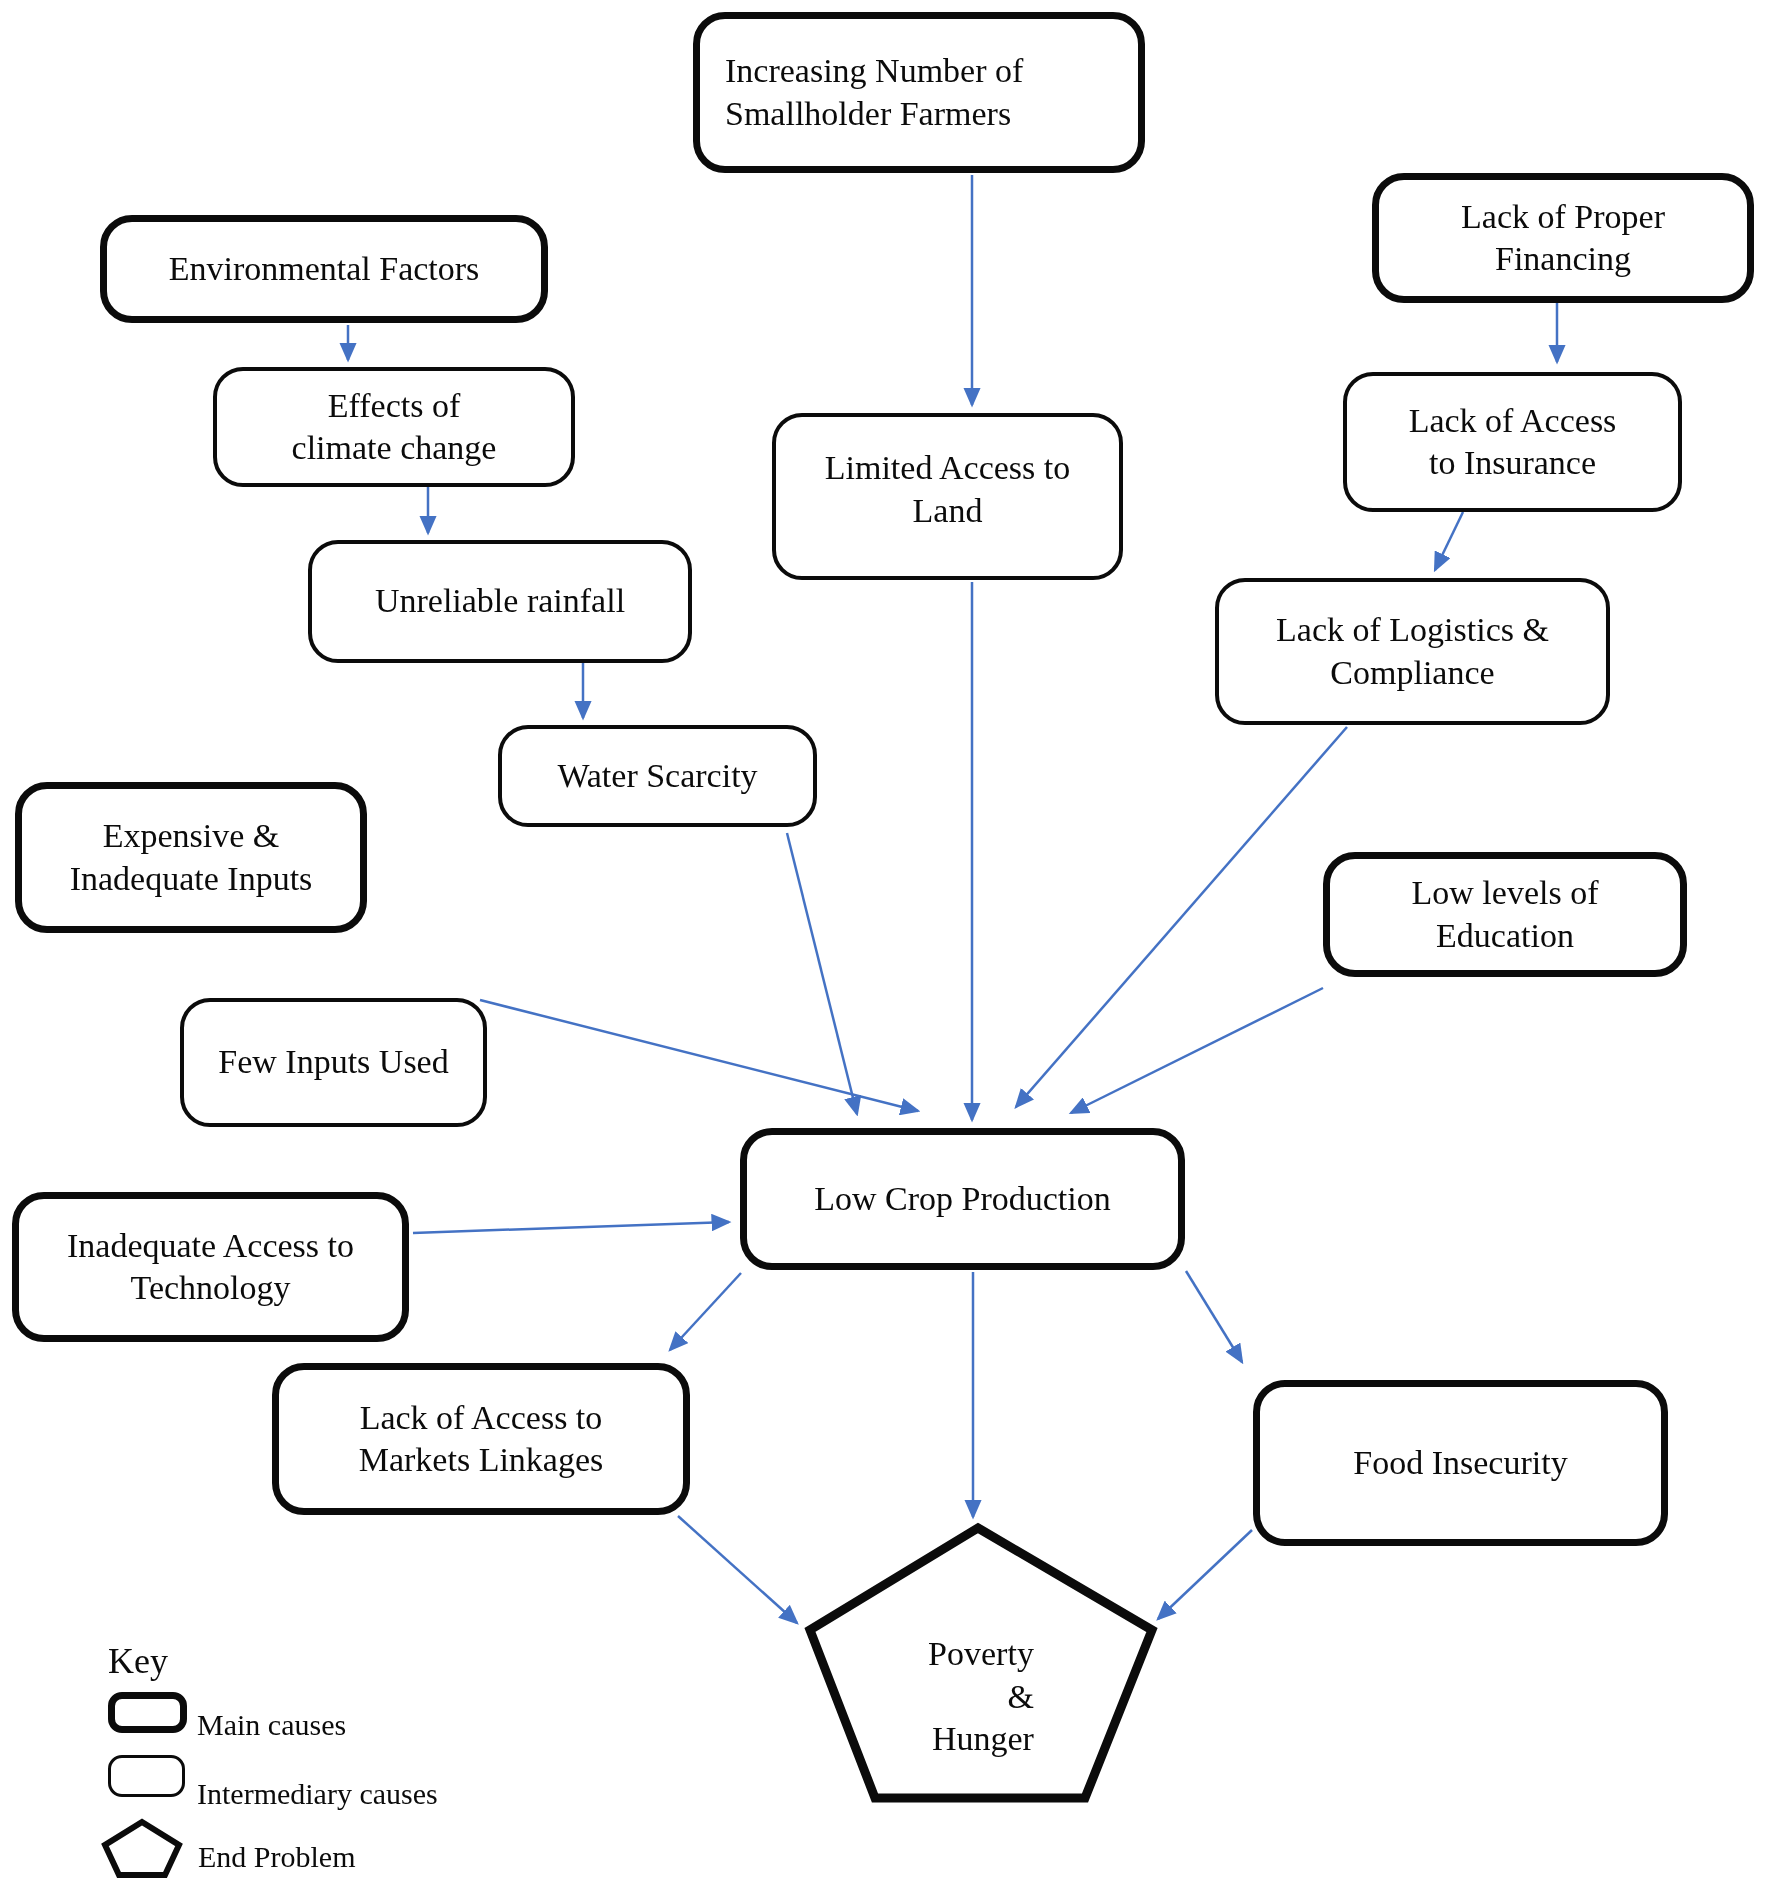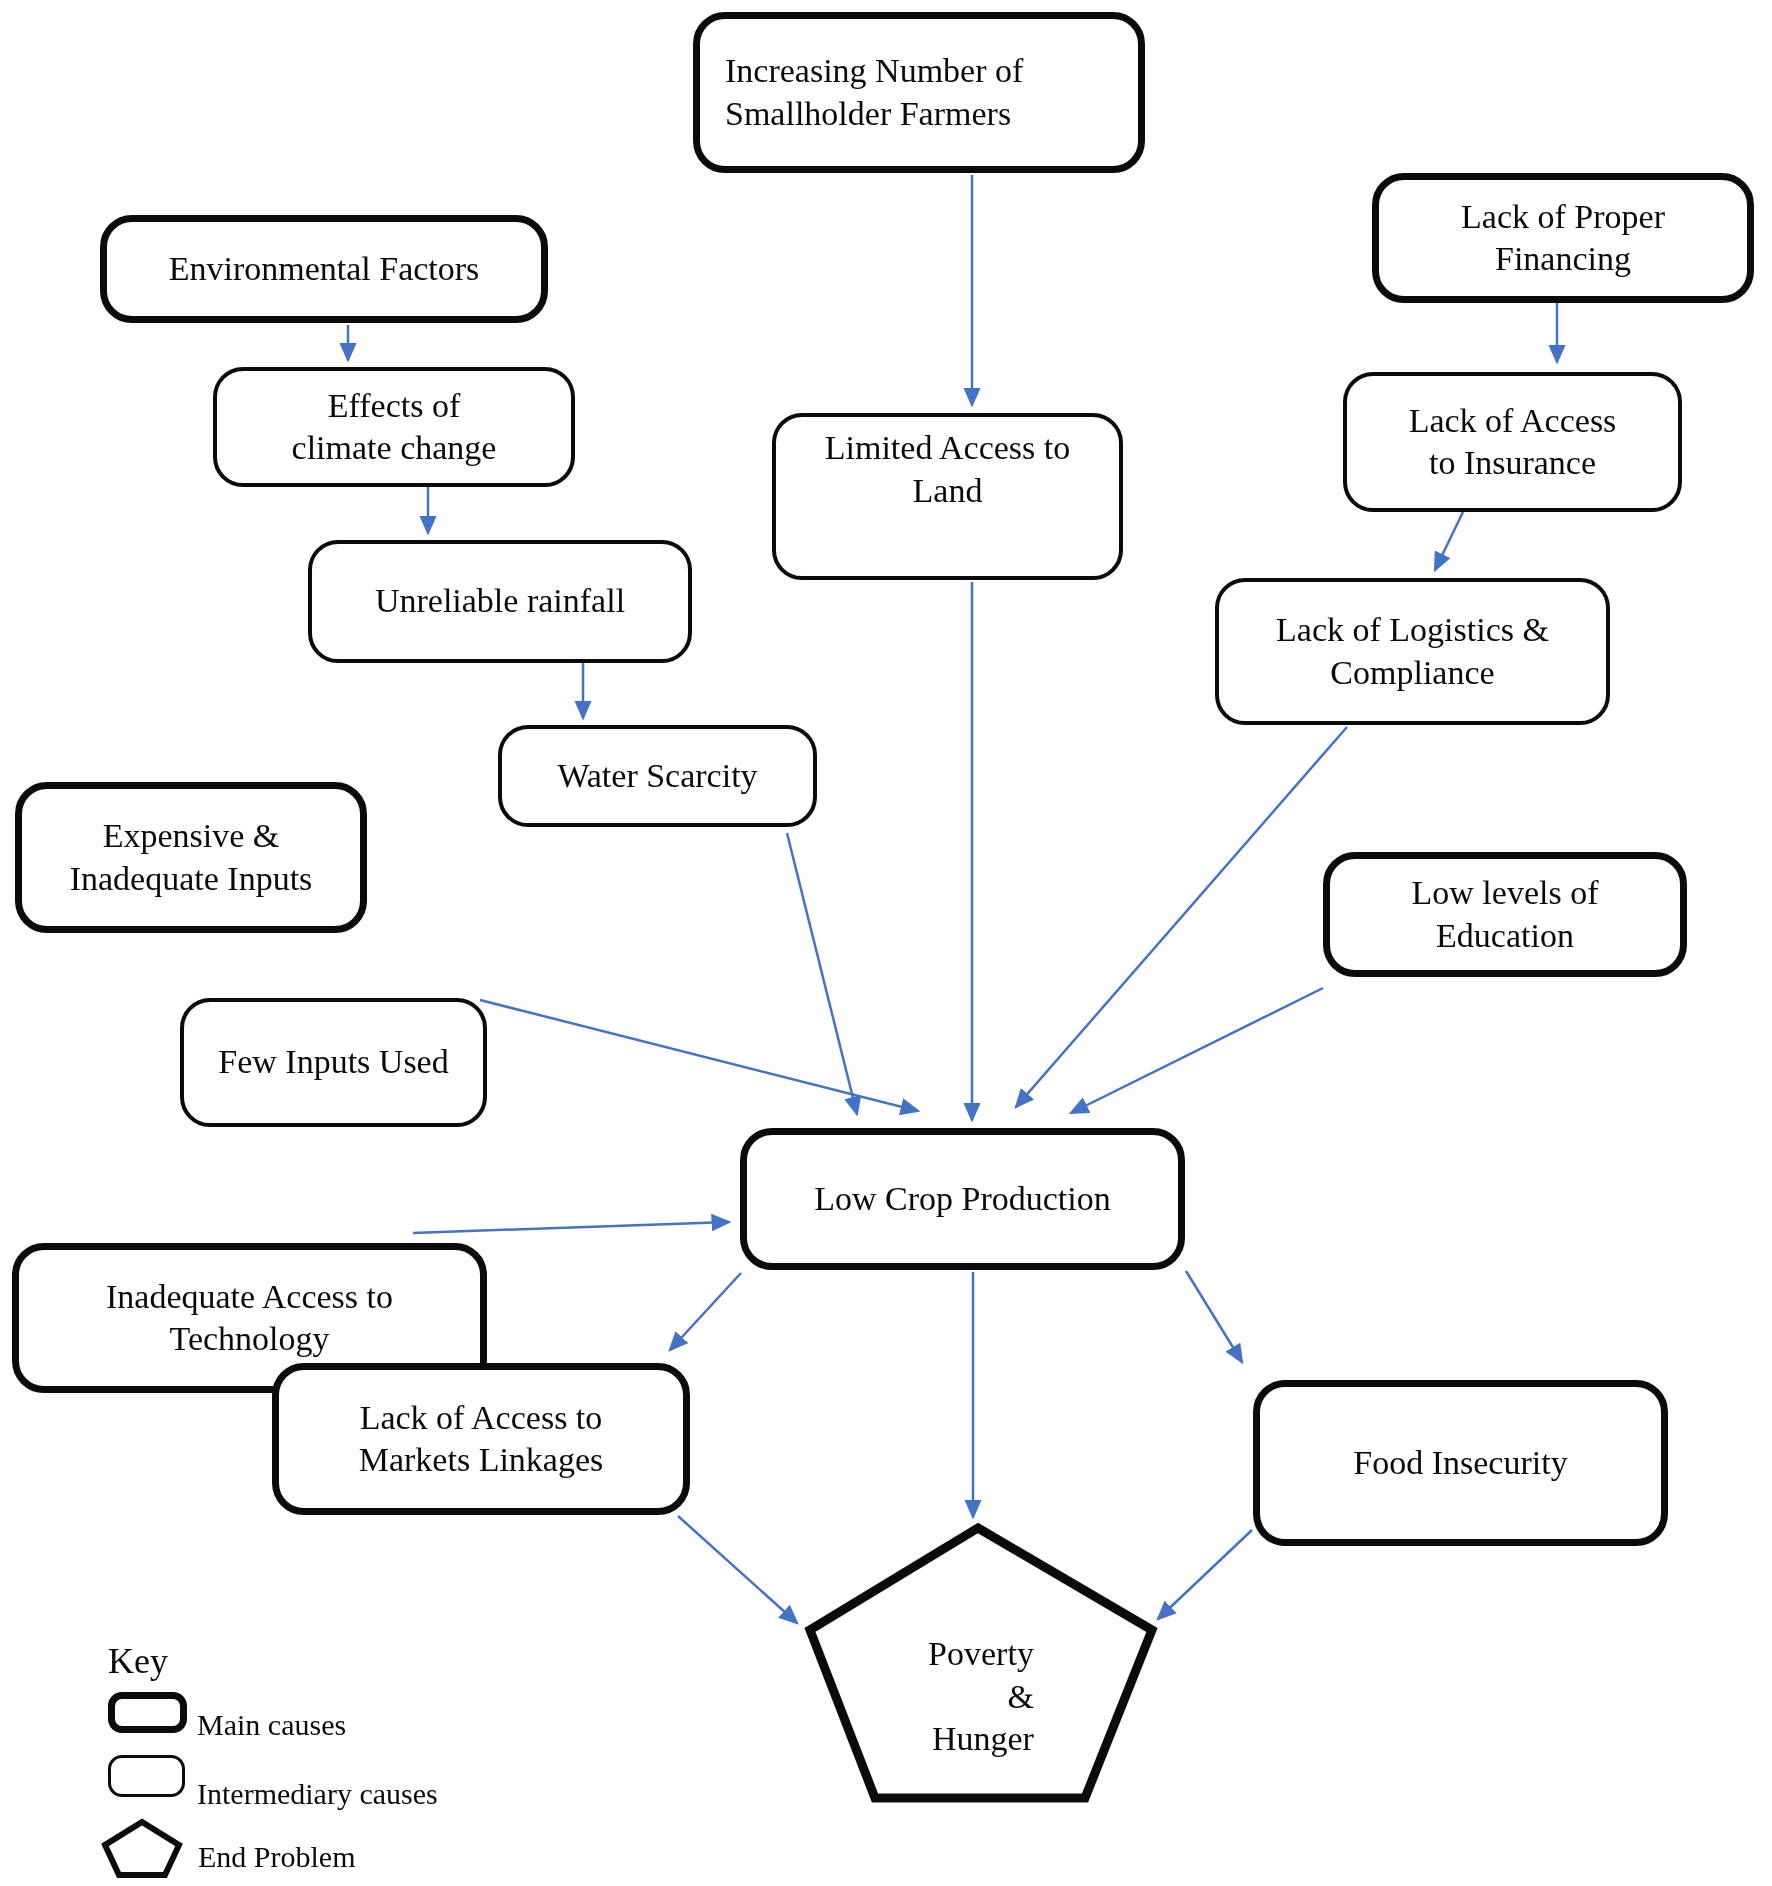--- a/index.html
+++ b/index.html
@@ -21,21 +21,21 @@
     display:flex;
     align-items:center;
     justify-content:center;
     text-align:center;
     font-size:34px;
     line-height:1.25;
   }
   .node span{white-space:pre-line;}
   .node.main{border-width:7px;border-radius:32px;}
   .node.align-left{justify-content:flex-start;text-align:left;padding-left:25px;}
-  .node.text-top{align-items:flex-start;padding-top:10px;}
+  .node.text-top{align-items:flex-start;padding-top:30px;}
   .pent-label{
     position:absolute;
     display:flex;align-items:center;justify-content:center;
     text-align:right;font-size:34px;line-height:1.25;
   }
   .pent-label span{white-space:pre-line;}
   .key-title{position:absolute;font-size:36px;}
   .key-swatch-rect{
     position:absolute;box-sizing:border-box;background:#fff;
     border:7px solid #0b0b0b;border-radius:14px;
@@ -130,21 +130,21 @@
   </div>
 
   <div class="node" style="left:180px;top:998px;width:307px;height:129px">
     <span>Few Inputs Used</span>
   </div>
 
   <div class="node main" style="left:740px;top:1128px;width:445px;height:142px">
     <span>Low Crop Production</span>
   </div>
 
-  <div class="node main" style="left:12px;top:1243px;width:475px;height:150px">
+  <div class="node main" style="left:12px;top:1192px;width:397px;height:150px">
     <span>Inadequate Access to
 Technology</span>
   </div>
 
   <div class="node main" style="left:272px;top:1363px;width:418px;height:152px">
     <span>Lack of Access to
 Markets Linkages</span>
   </div>
 
   <div class="node main" style="left:1253px;top:1380px;width:415px;height:166px">

